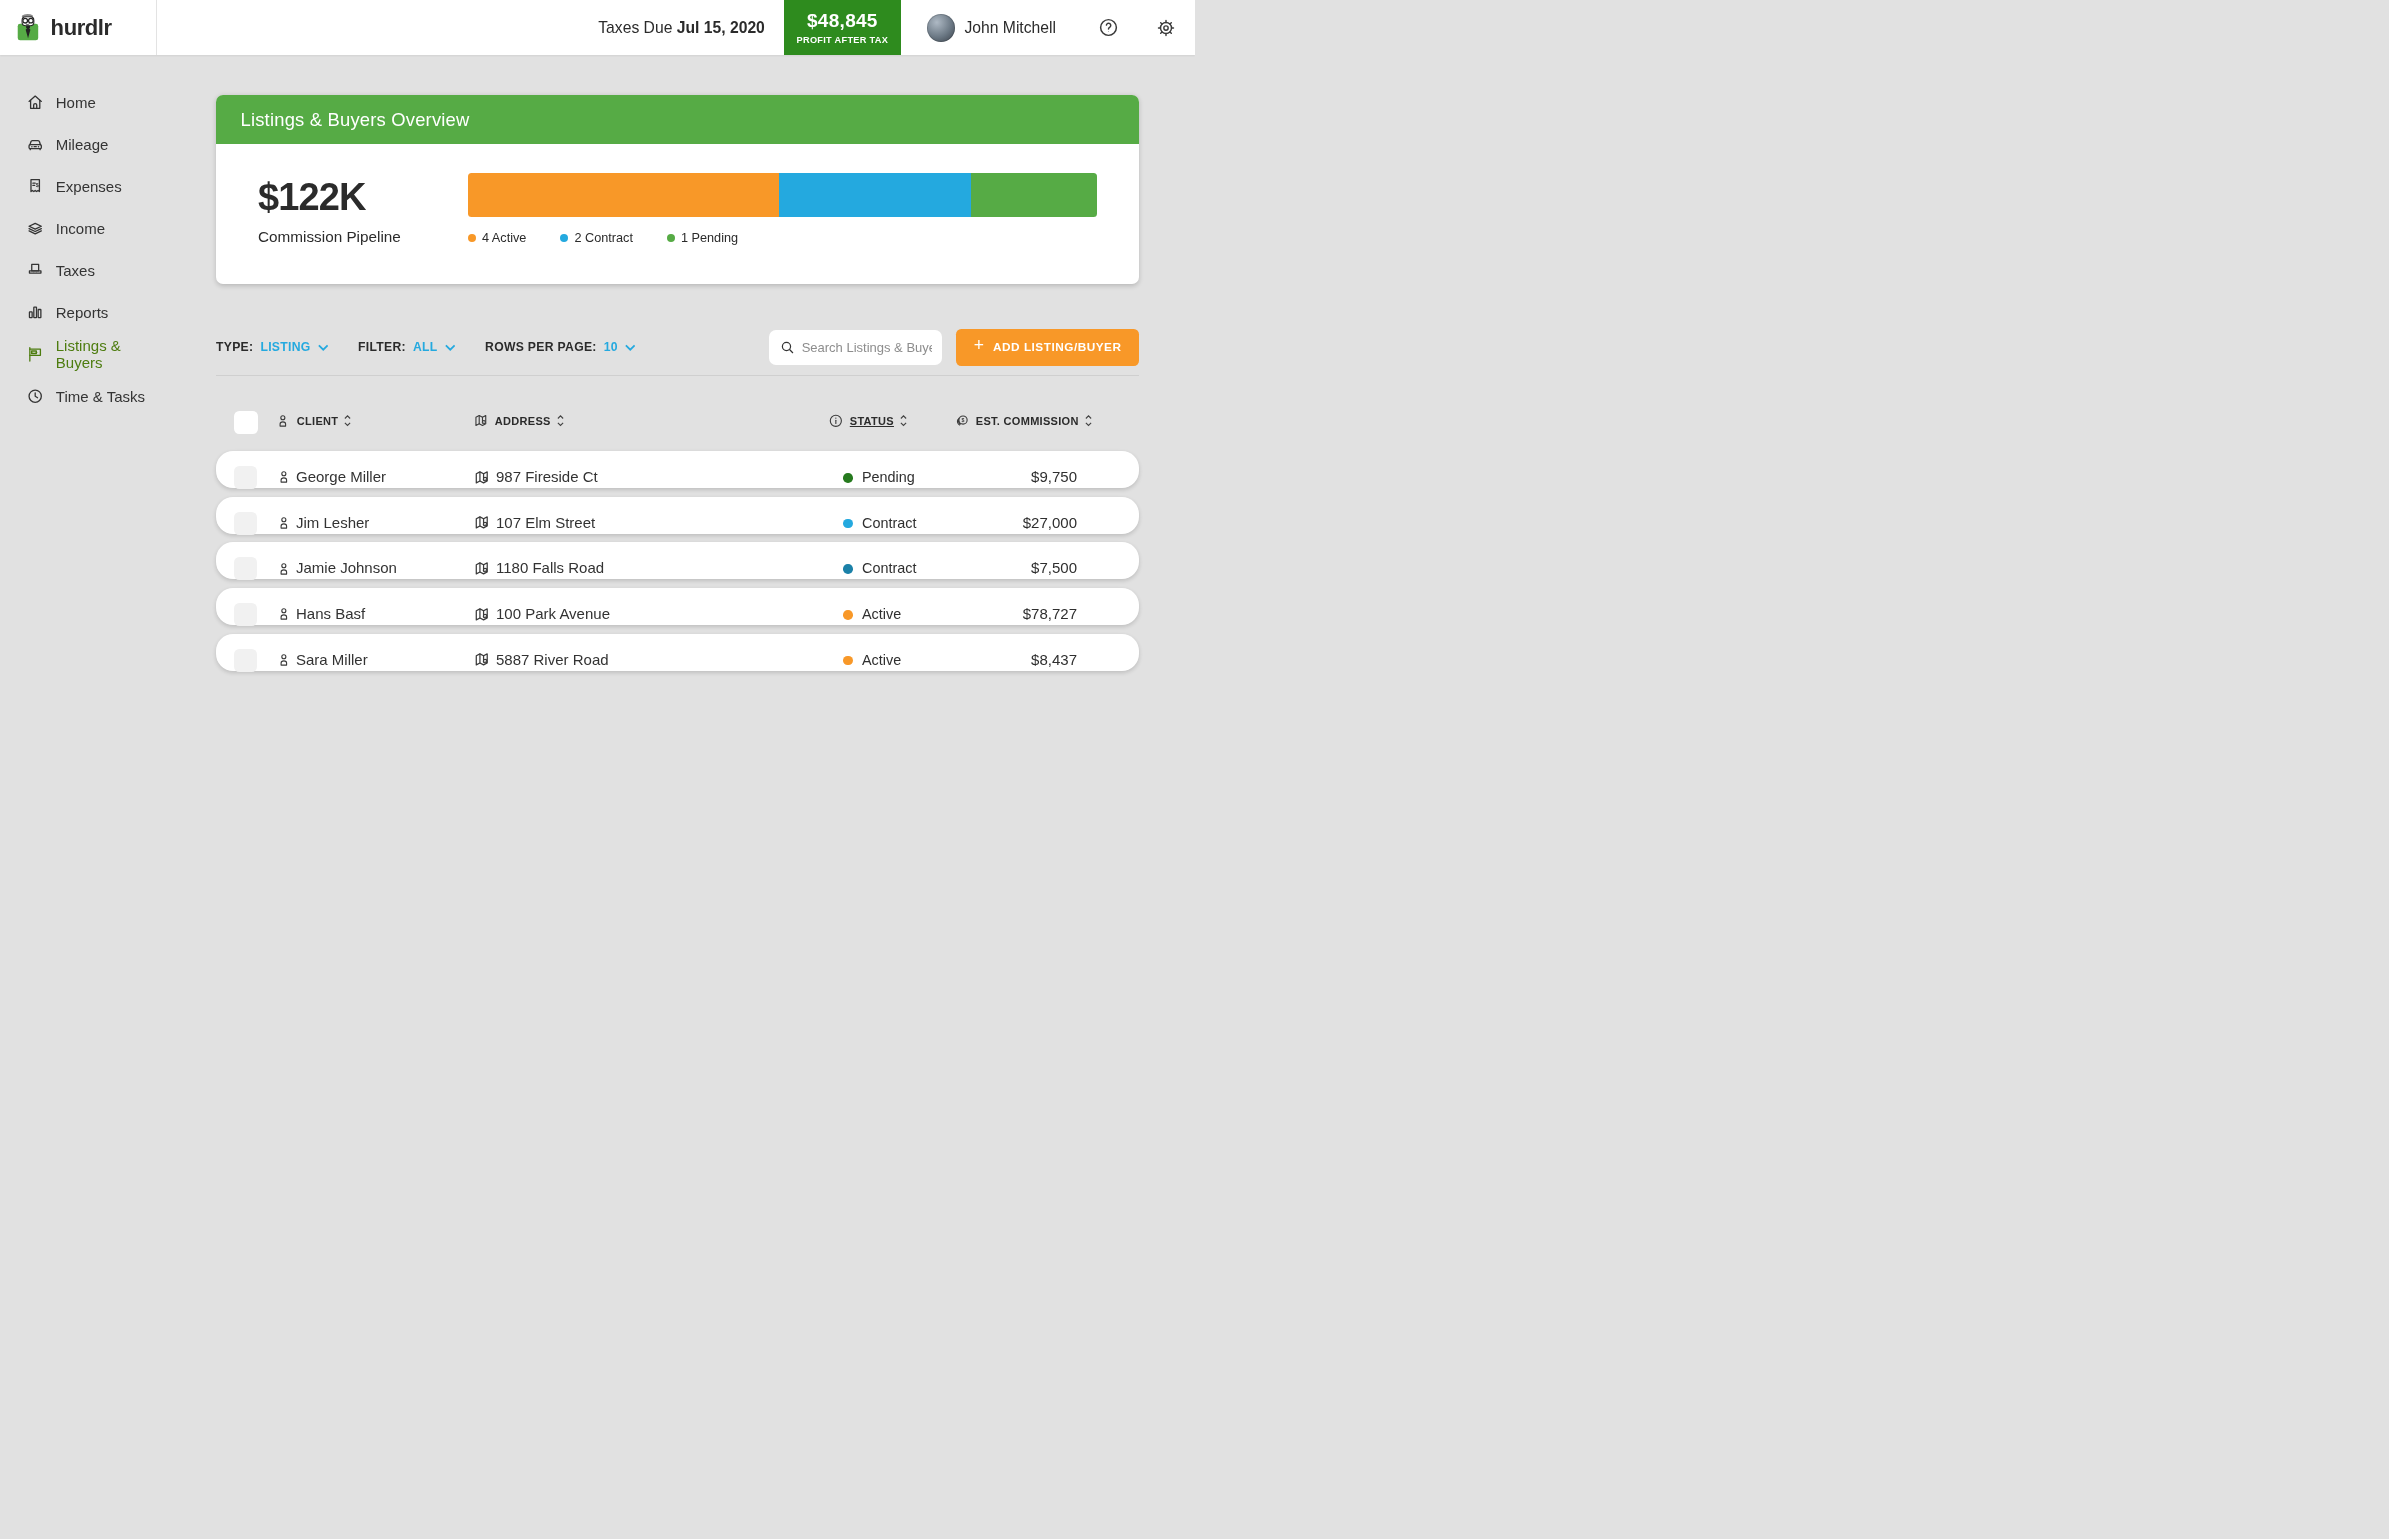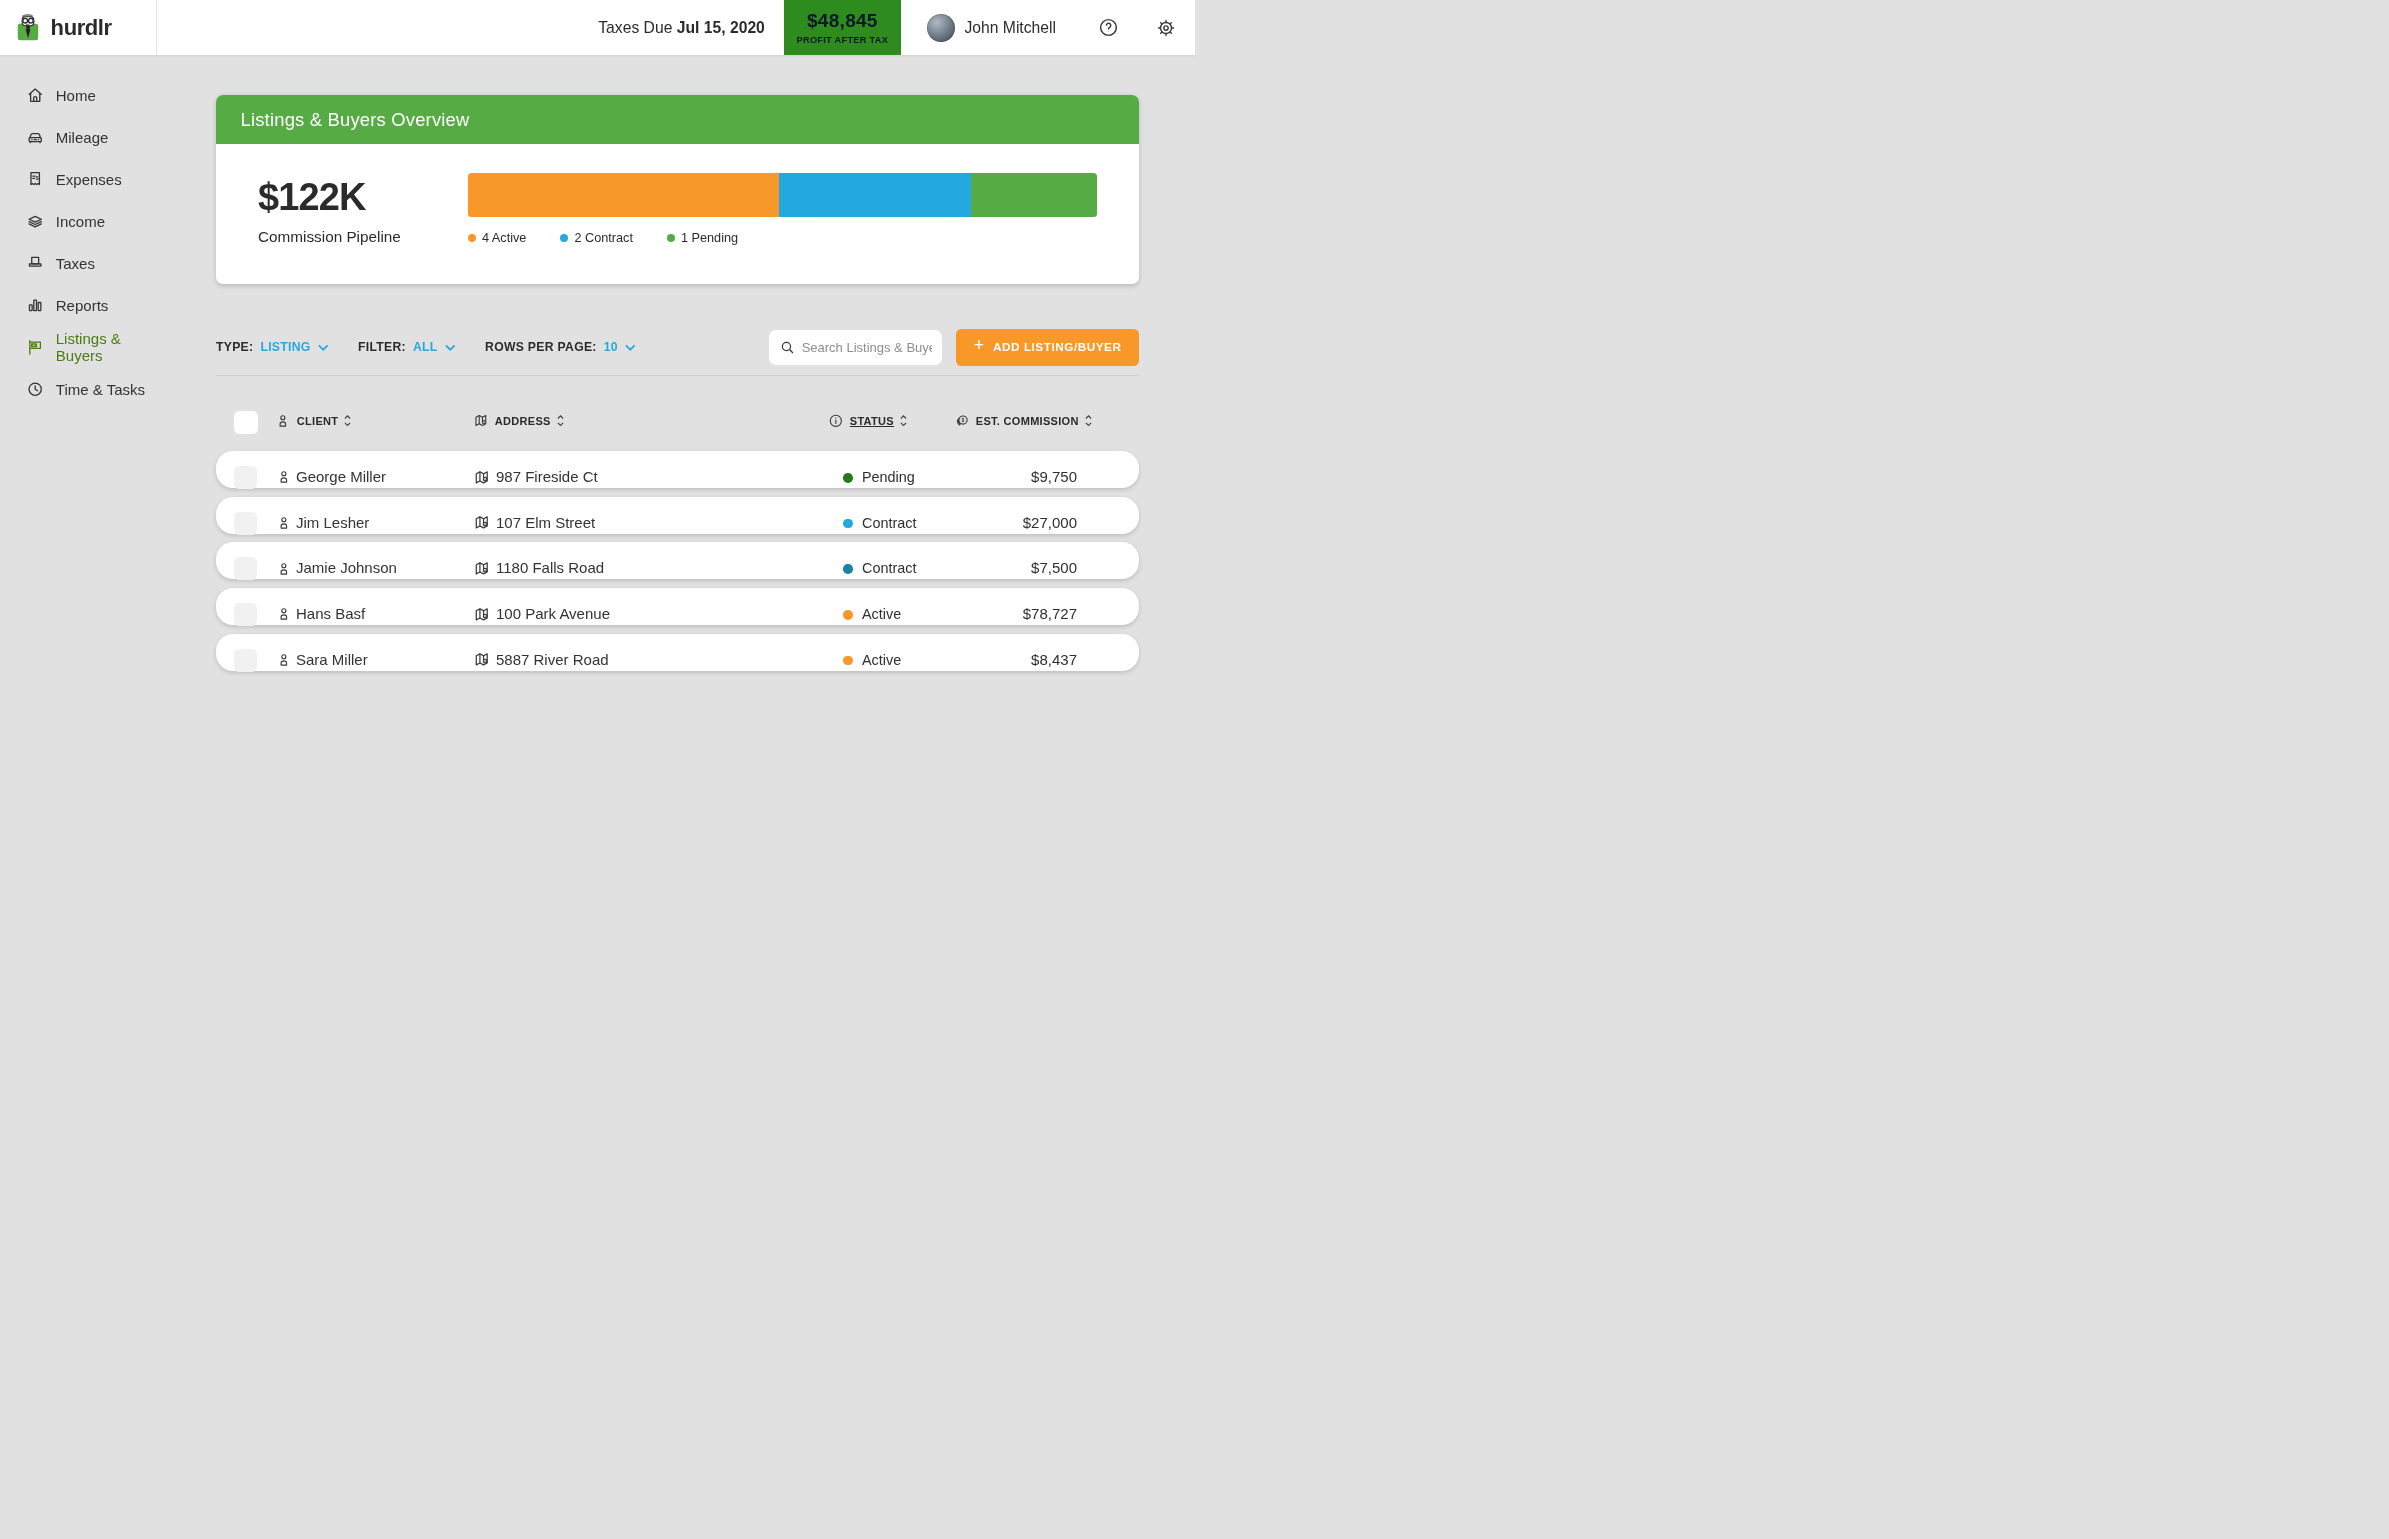--- a/index.html
+++ b/index.html
@@ -16,35 +16,35 @@
 
   
   .topbar { position:absolute; top:0; left:0; right:0; height:55px; background:#fff;
             display:flex; align-items:center; z-index:10; box-shadow:0 0.9px 1.7px rgba(0,0,0,.07); }
   .logo-area { width:157px; height:100%; display:flex; align-items:center; gap:6.1px;
                padding-left:13px; border-right:0.9px solid #e3e3e3; }
   .logo-text { font-size:22px; font-weight:700; color:#2b2b2b; letter-spacing:-0.4px; }
   .topbar-right { margin-left:auto; display:flex; align-items:center; height:100%; }
   .taxes-due { font-size:15.7px; color:#2b2b2b; margin-right:19px; white-space:nowrap; }
   .taxes-due b { font-weight:700; }
-  .profit-box { width:117px; height:55px; background:#2E8B1E; color:#0f172a; display:flex;
+  .profit-box { width:117px; height:55px; background:#2E8B1E; color:#ffffff; display:flex;
                 flex-direction:column; justify-content:center; align-items:center; }
   .profit-amount { font-size:19px; font-weight:700; letter-spacing:0.3px; }
   .profit-label { font-size:9.2px; font-weight:600; letter-spacing:0.3px; margin-top:2.6px; }
   .user { display:flex; align-items:center; gap:9.6px; margin-left:26px; }
   .avatar { width:28px; height:28px; border-radius:50%;
             background:radial-gradient(circle at 35% 30%, #aeb9c4, #6b7884 55%, #3c444d 95%);
             box-shadow:inset 0 0 0 0.9px rgba(0,0,0,.15); cursor:pointer; }
   .user-name { font-size:15.7px; color:#2b2b2b; }
   .icon-btn { background:none; border:none; color:#3a3a3a; cursor:pointer; }
   .help-btn { margin-left:42px; }
   .gear-btn { margin-left:37px; margin-right:19px; }
 
   
-  .sidebar { position:absolute; top:56px; left:0; width:157px; bottom:0; padding-top:18px; }
+  .sidebar { position:absolute; top:63px; left:0; width:157px; bottom:0; padding-top:18px; }
   .nav-item { height:42px; display:flex; align-items:center; padding-left:26px; gap:11.4px;
               font-size:15px; color:#343434; cursor:pointer; }
   .nav-item svg { width:18.4px; height:18.4px; flex:none; }
   .nav-item.active { color:#4d7c0f;align-items:center; }
 
   
   .main { position:absolute; left:157px; top:55px; right:0; bottom:0; }
 
   .card { position:absolute; left:59px; top:40px; width:923px; border-radius:7px;
           overflow:hidden; background:#fff; box-shadow:0 1.7px 5.2px rgba(0,0,0,.18);text-align:center; }

